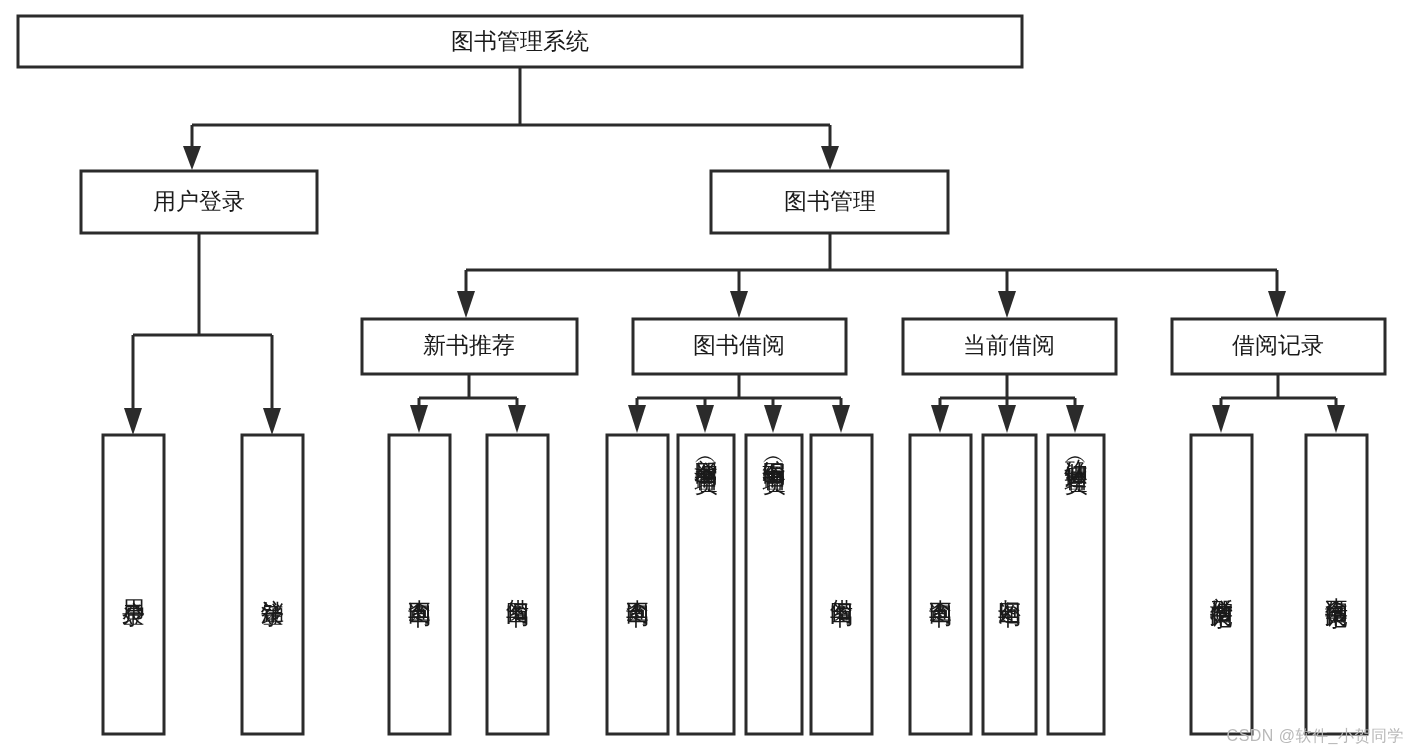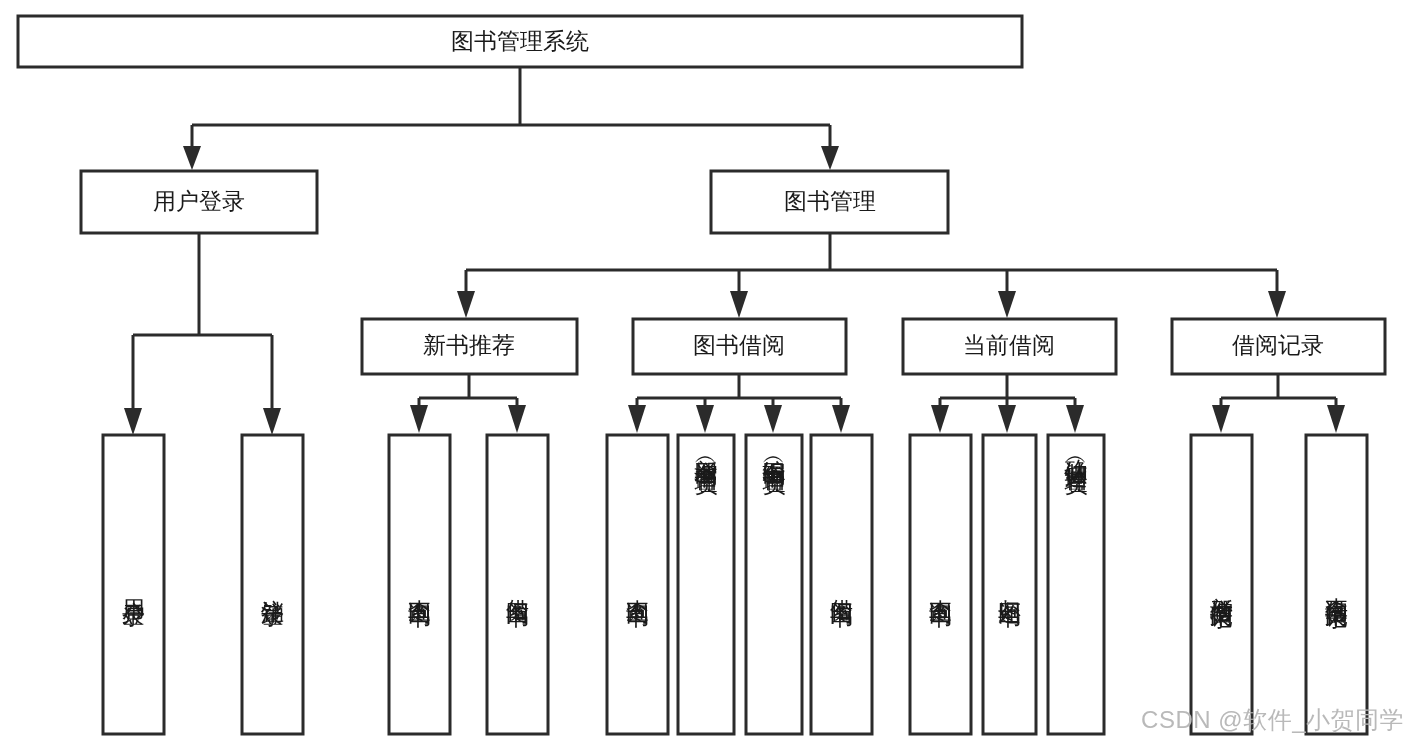--- a/index.html
+++ b/index.html
@@ -72,23 +72,23 @@
   .vbox-label {
     position: absolute;
     display: flex;
     align-items: center;
     justify-content: center;
     pointer-events: none;
   }
   .watermark {
     position: absolute;
     right: 8px;
-    bottom: 11px;
-    font-family: "Liberation Sans", "DejaVu Sans", sans-serif;
-    font-size: 24px;
+    bottom: 0;
+    font-family: "Liberation Sans", "DejaVu Sans", sans-serif;
+    font-size: 16px;
     color: #b9b9b9;
     letter-spacing: 0.5px;
     user-select: none;
   }
 </style>
 </head>
 <body>
 
 <div id="diagram-root">
 

